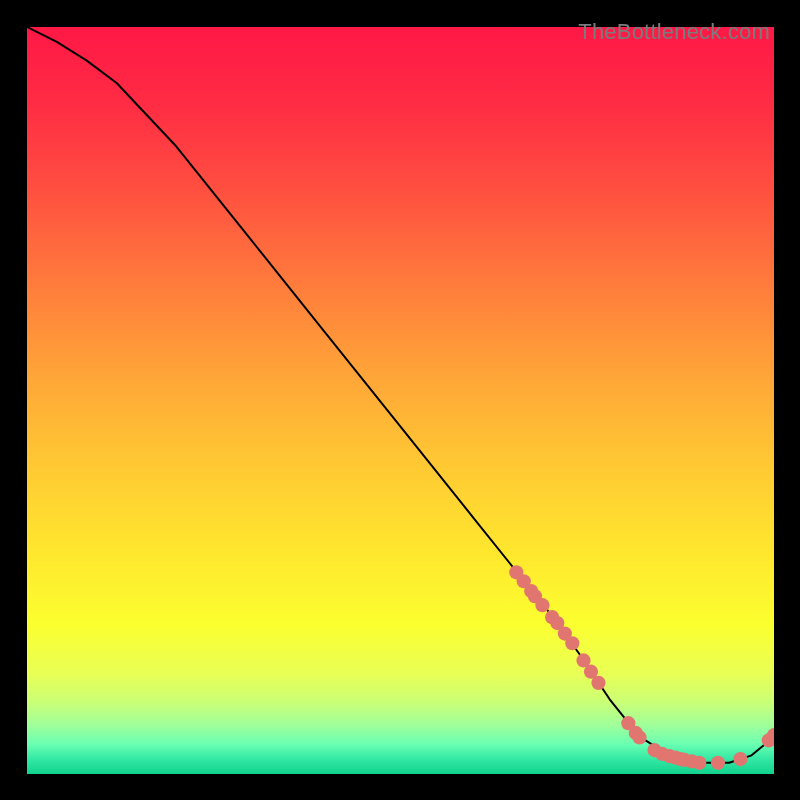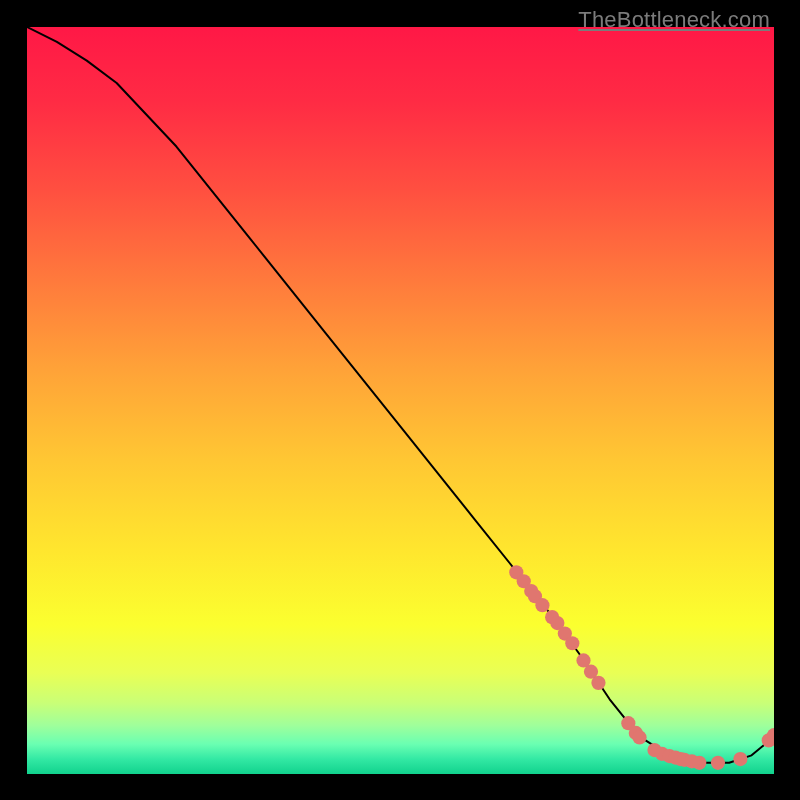--- a/index.html
+++ b/index.html
@@ -26,28 +26,27 @@
   }
   .gradient {
     position: absolute;
     left: 0;
     top: 0;
     width: 100%;
     height: 100%;
   }
   .watermark {
     position: absolute;
-    top: 7px;
+    top: 19px;
     right: 30px;
     color: #7b7b7b;
     font-size: 22px;
     font-weight: 500;
     letter-spacing: 0.2px;
     user-select: none;
-    text-decoration: underline;
   }
   svg.overlay {
     position: absolute;
     left: 0;
     top: 0;
     width: 100%;
     height: 100%;
   }
 </style>
 </head>

